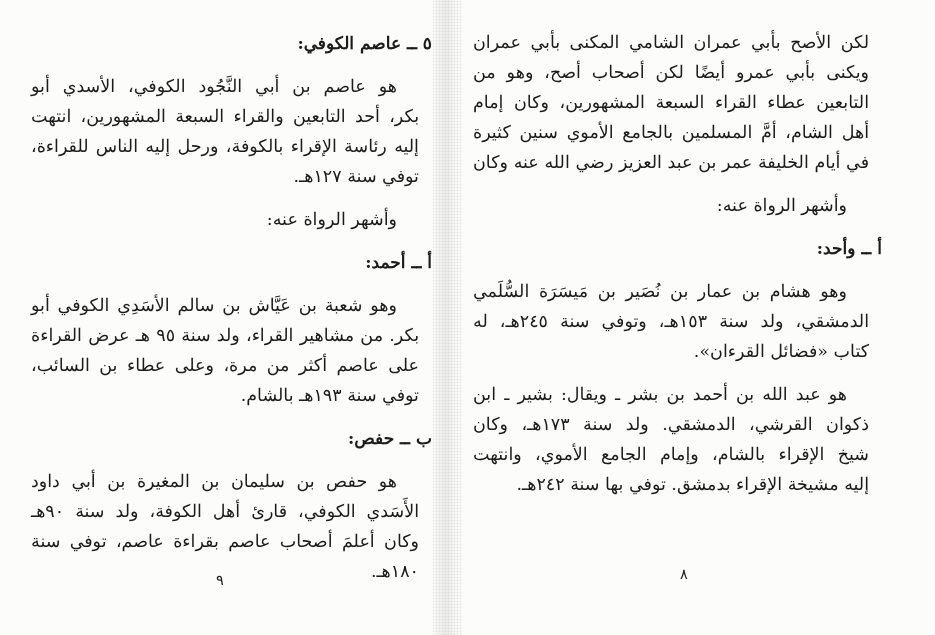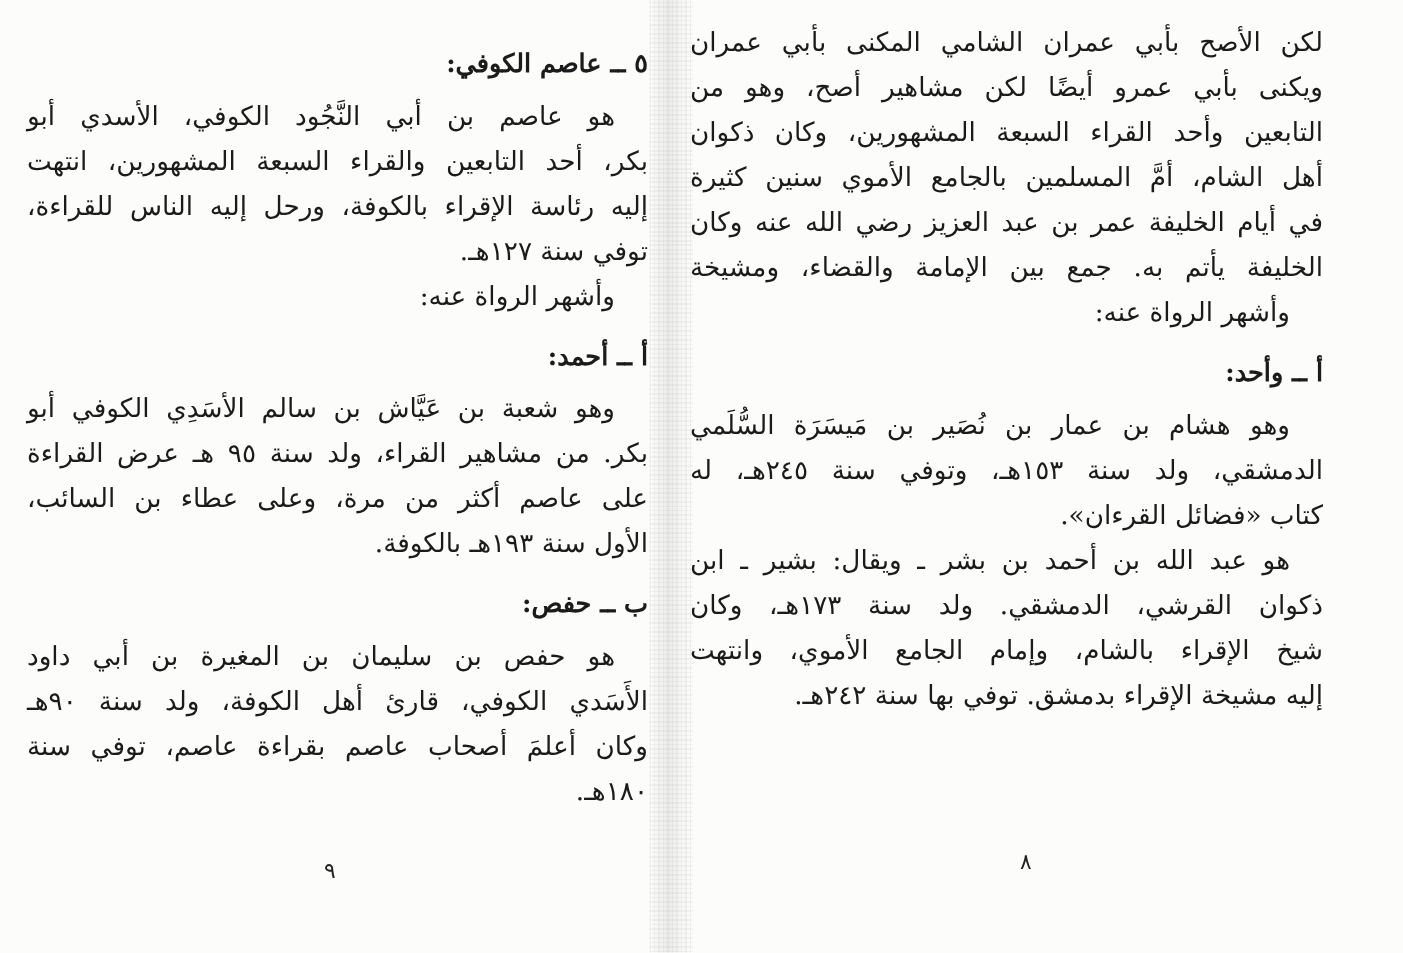--- a/index.html
+++ b/index.html
@@ -44,21 +44,21 @@
   }
   .heading {
     font-weight: bold;
     font-size: 17px;
     line-height: 30px;
     text-align: right;
     margin-top: 10px;
     margin-bottom: 5px;
   }
   .para {
-    margin: 0;
+    margin: 13px;
   }
   .page-number {
     position: absolute;
     font-size: 14.5px;
     color: #222;
   }
   .page-number-right {
     top: 566px;
     left: 680px;
   }
@@ -80,25 +80,24 @@
   }
 </style>
 </head>
 <body>
 
 <div class="gutter"></div>
 
 <div class="page page-right" lang="ar">
     <div class="para">
       <div class="line fill">لكن الأصح بأبي عمران الشامي المكنى بأبي عمران</div>
-      <div class="line fill">ويكنى بأبي عمرو أيضًا لكن مشاهير أصح، وهو من</div>
-      <div class="line fill">التابعين وأحد القراء السبعة المشهورين، وكان ذكوان</div>
+      <div class="line fill">ويكنى بأبي عمرو أيضًا لكن أصحاب أصح، وهو من</div>
+      <div class="line fill">التابعين عطاء القراء السبعة المشهورين، وكان إمام</div>
       <div class="line fill">أهل الشام، أمَّ المسلمين بالجامع الأموي سنين كثيرة</div>
       <div class="line fill">في أيام الخليفة عمر بن عبد العزيز رضي الله عنه وكان</div>
-      <div class="line fill">الخليفة يأتم به. جمع بين الإمامة والقضاء، ومشيخة</div>
     </div>
     <div class="para">
       <div class="line indent">وأشهر الرواة عنه:</div>
     </div>
     <div class="heading">أ ــ وأحد:</div>
     <div class="para">
       <div class="line fill indent">وهو هشام بن عمار بن نُصَير بن مَيسَرَة السُّلَمي</div>
       <div class="line fill">الدمشقي، ولد سنة ١٥٣هـ، وتوفي سنة ٢٤٥هـ، له</div>
       <div class="line">كتاب «فضائل القرءان».</div>
     </div>
@@ -119,21 +118,21 @@
       <div class="line">توفي سنة ١٢٧هـ.</div>
     </div>
     <div class="para">
       <div class="line indent">وأشهر الرواة عنه:</div>
     </div>
     <div class="heading">أ ــ أحمد:</div>
     <div class="para">
       <div class="line fill indent">وهو شعبة بن عَيَّاش بن سالم الأسَدِي الكوفي أبو</div>
       <div class="line fill">بكر. من مشاهير القراء، ولد سنة ٩٥ هـ عرض القراءة</div>
       <div class="line fill">على عاصم أكثر من مرة، وعلى عطاء بن السائب،</div>
-      <div class="line">الأول سنة ١٩٣هـ بالكوفة.</div>
+      <div class="line">توفي سنة ١٩٣هـ بالشام.</div>
     </div>
     <div class="heading">ب ــ حفص:</div>
     <div class="para">
       <div class="line fill indent">هو حفص بن سليمان بن المغيرة بن أبي داود</div>
       <div class="line fill">الأَسَدي الكوفي، قارئ أهل الكوفة، ولد سنة ٩٠هـ</div>
       <div class="line fill">وكان أعلمَ أصحاب عاصم بقراءة عاصم، توفي سنة</div>
       <div class="line">١٨٠هـ.</div>
     </div>
   </div>
 

